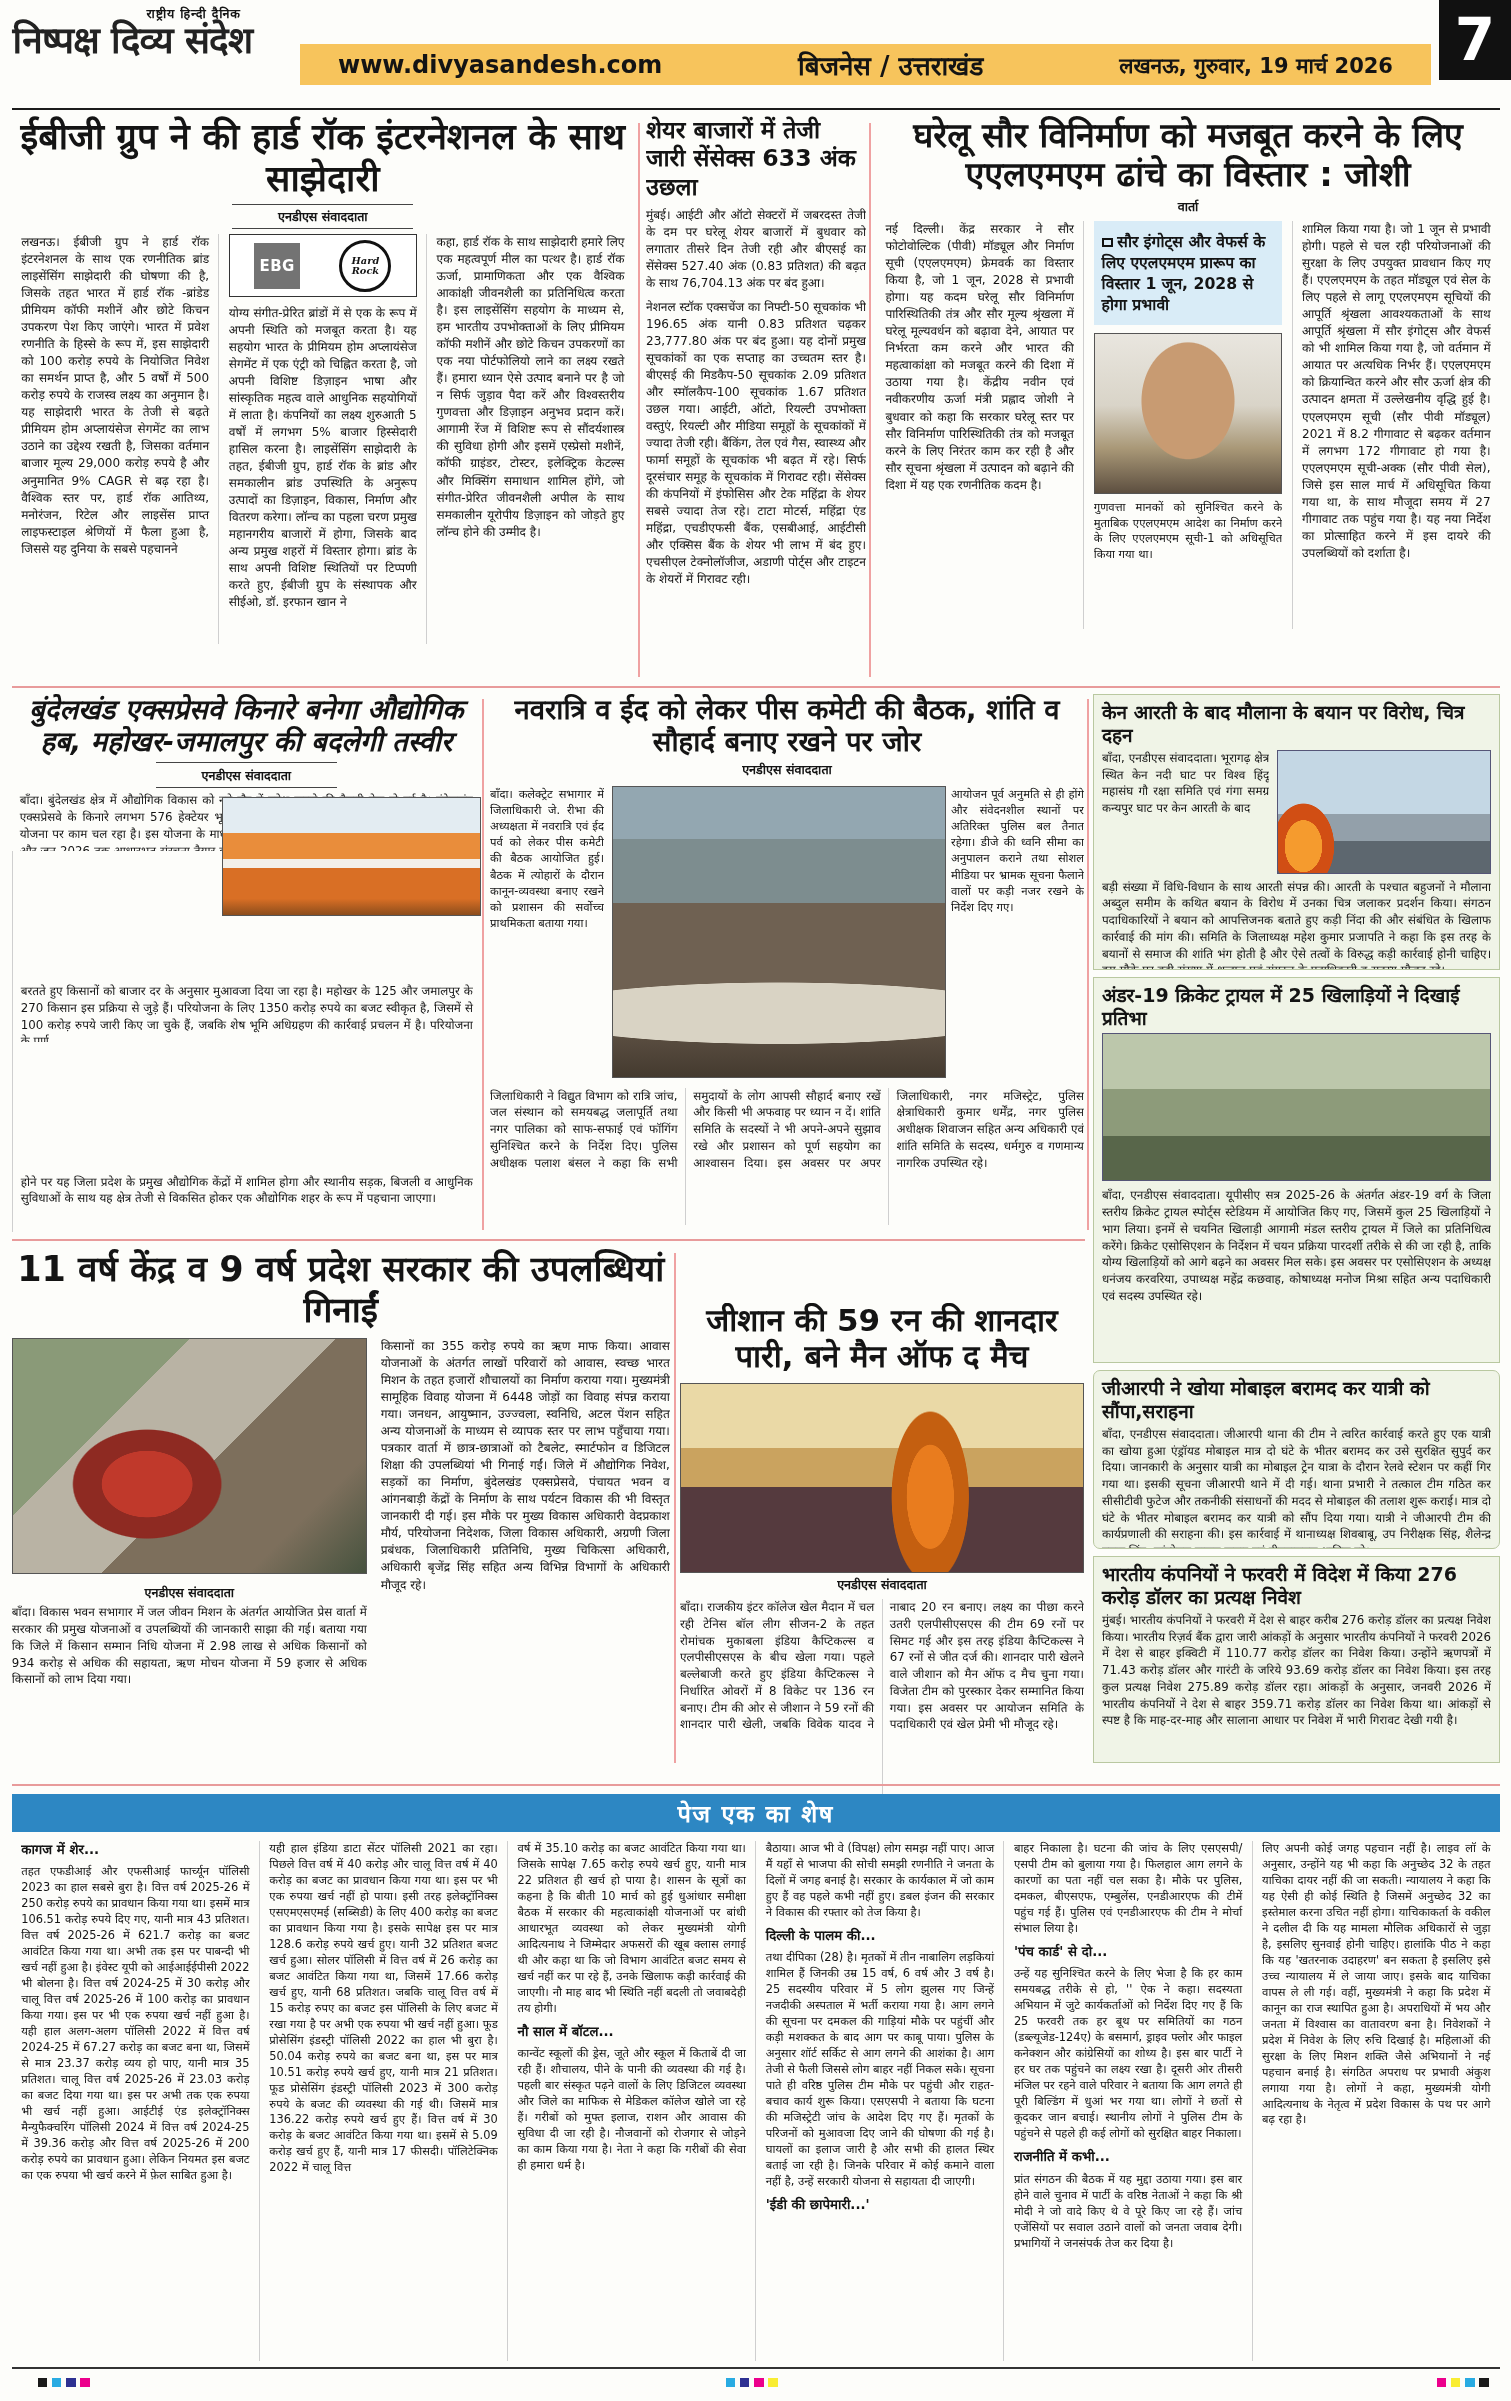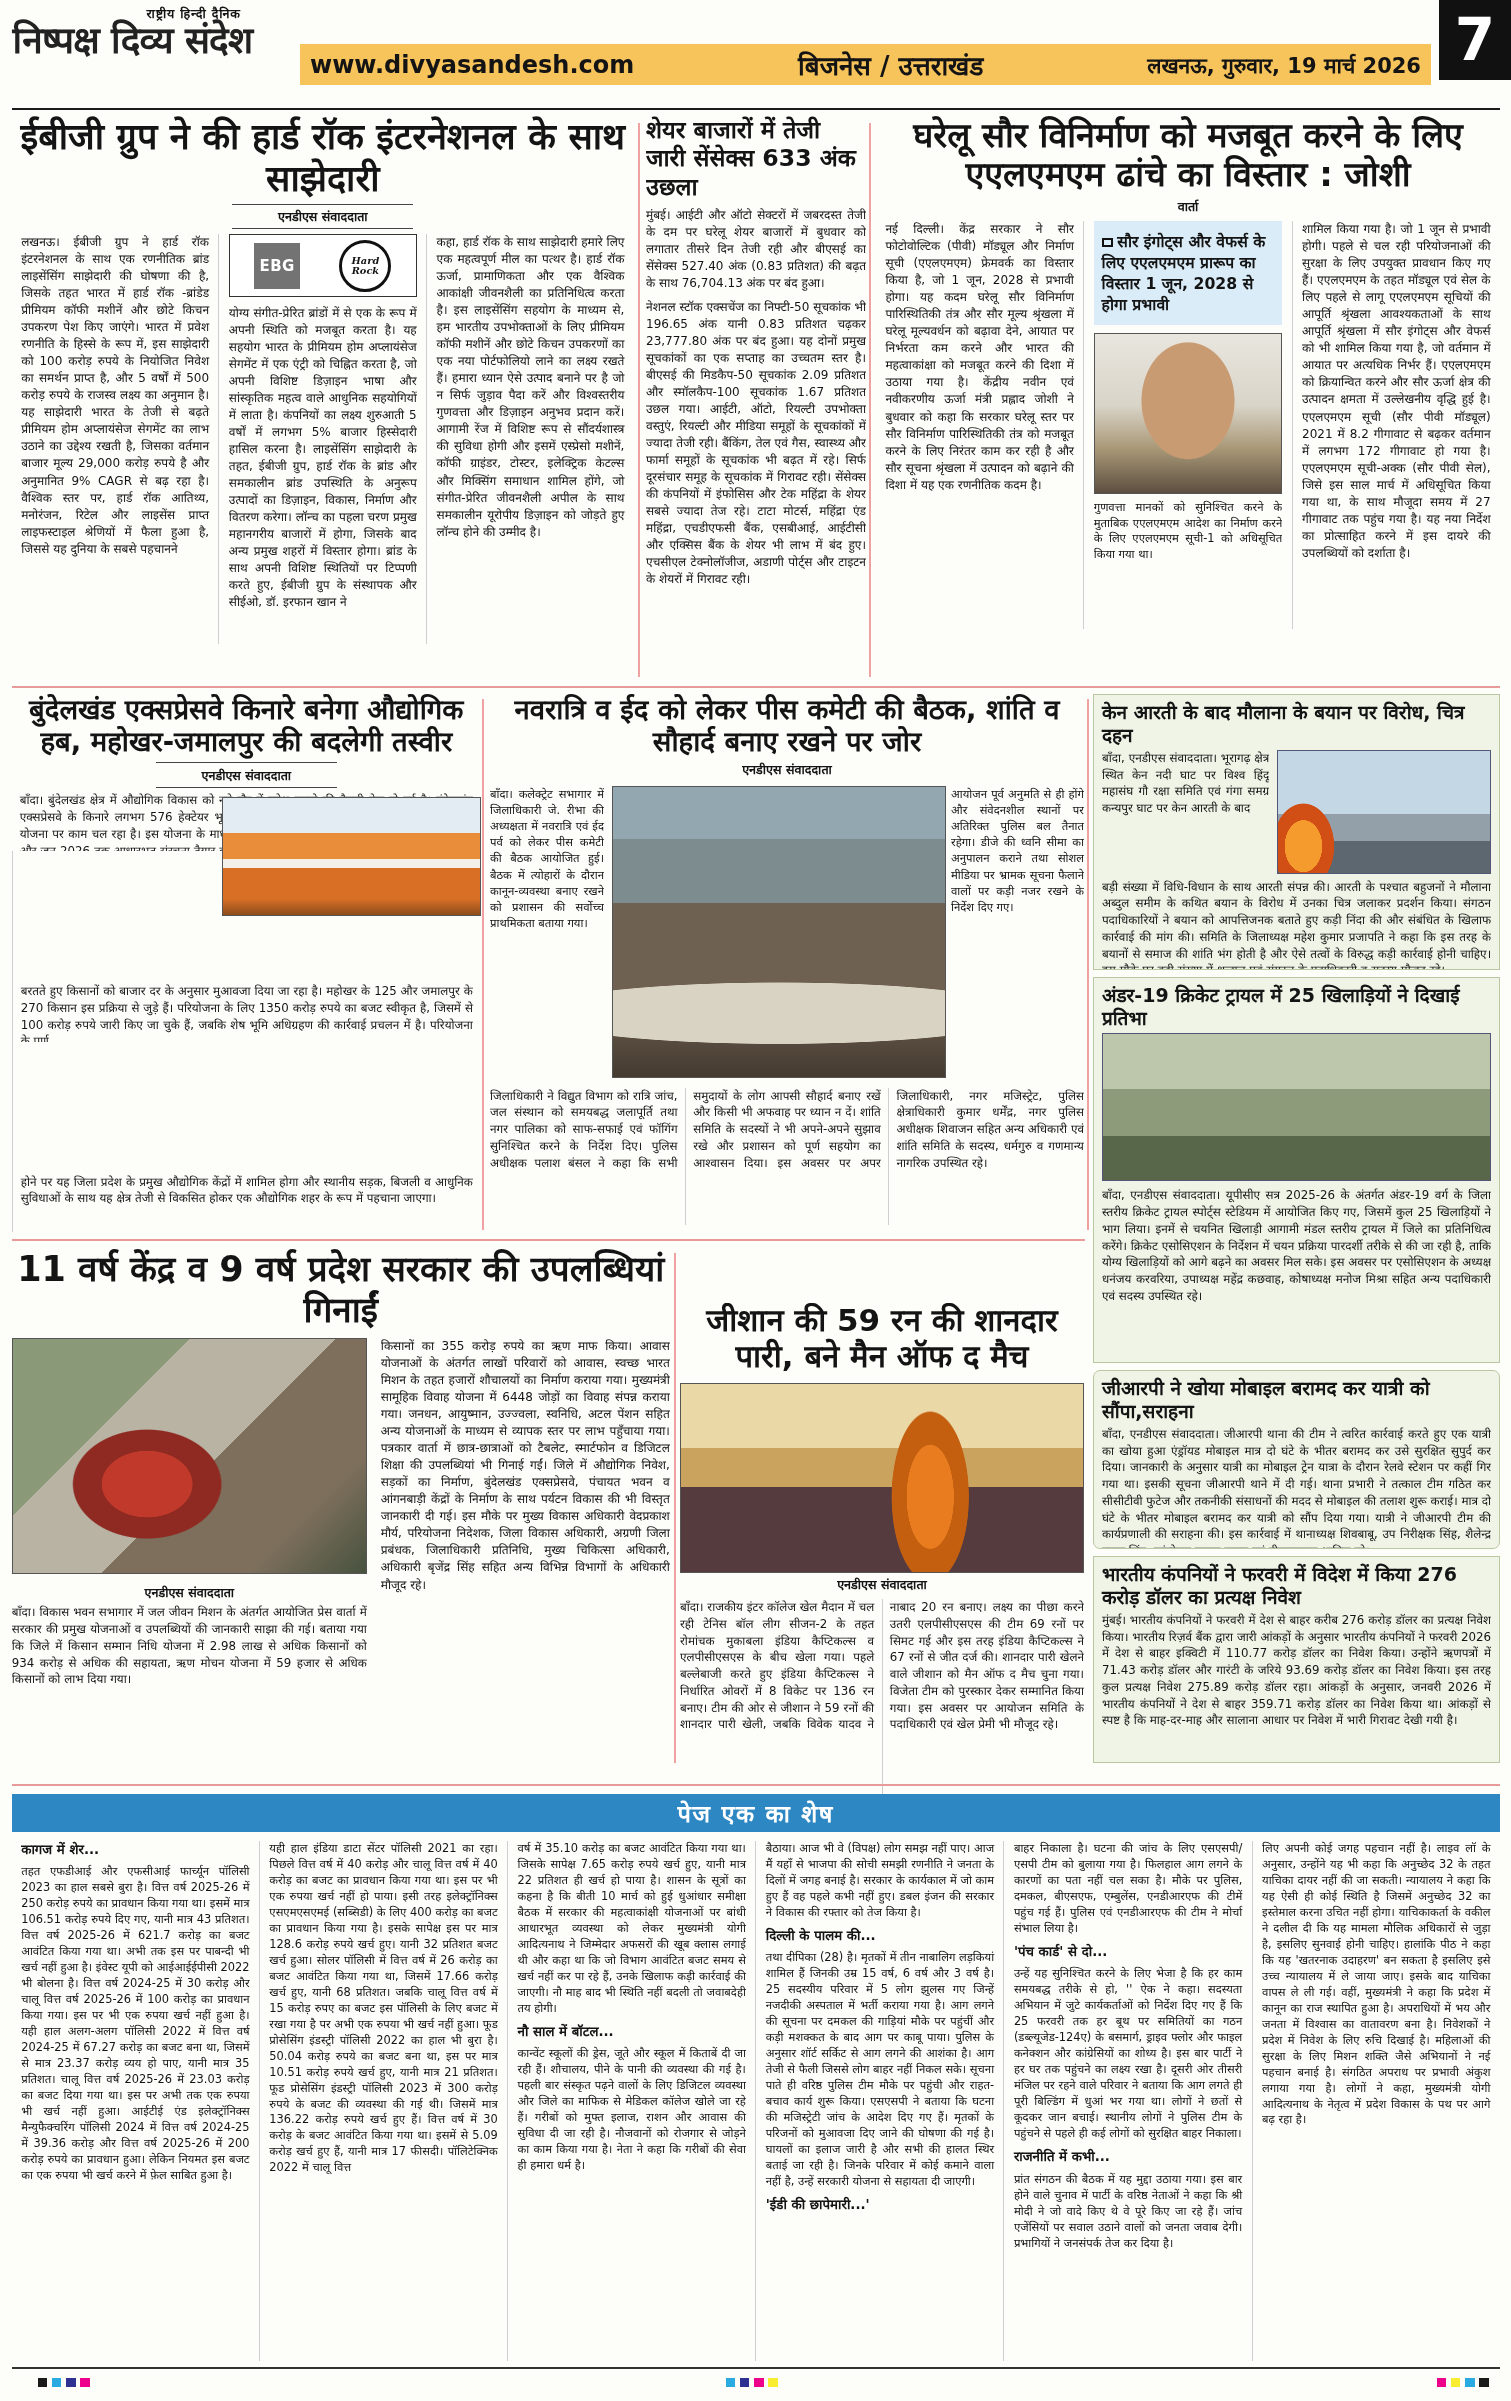--- a/index.html
+++ b/index.html
@@ -3,21 +3,21 @@
 <meta charset="utf-8">
 <style>
   * { box-sizing: border-box; margin: 0; padding: 0; }
   body { background:#e8e8e8; font-family:"DejaVu Sans","Liberation Sans",sans-serif; }
   .page { position:relative; width:1512px; height:2401px; background:#fdfdfa; color:#141414; margin:0 auto; overflow:hidden; }
 
   
   .masthead { position:absolute; left:12.6px; top:4.7px; width:287px; height:99px; }
   .tagline { font-size:12.6px; font-weight:bold; text-align:center; margin-left:75px; letter-spacing:0.8px; }
   .paper-name { font-size:37px; font-weight:800; letter-spacing:-0.8px; color:#222; line-height:1.05; white-space:nowrap; }
-  .topbanner { position:absolute; left:300px; top:44px; width:1131px; height:41px; background:#F7C45C; display:flex; align-items:center; justify-content:space-between; padding:0 10px; }
+  .topbanner { position:absolute; left:300px; top:44px; width:1131px; height:41px; background:#F7C45C; display:flex; align-items:center; justify-content:space-between; padding:0 38px; }
   .topbanner .site { font-size:24px; font-weight:800; }
   .topbanner .section { font-size:26px; font-weight:800; }
   .topbanner .dateline { font-size:21px; font-weight:800; }
   .pagebox { position:absolute; left:1439px; top:0; width:72px; height:80px; background:#111; color:#fff; display:flex; align-items:center; justify-content:center; font-size:58px; font-weight:800; }
   .header-rule { position:absolute; left:11.8px; top:108px; width:1488px; height:2.4px; background:#1c1c1c; }
 
   
   .hl { font-weight:800; text-align:center; line-height:1.16; }
   .byline { font-size:12.6px; font-weight:bold; text-align:center; padding:3.1px 0; }
   .byline.ruled { border-top:1.6px solid #444; border-bottom:1.6px solid #444; width:181px; margin:4.7px auto; }
@@ -47,21 +47,21 @@
   .solar-col + .solar-col { border-left:0.8px solid #cfcfcf; }
   .hibox { background:#D9ECF7; padding:9.4px 7.9px; font-size:15.7px; font-weight:800; line-height:1.35; }
   .hibox .sq { display:inline-block; width:11px; height:8.6px; border:2.4px solid #111; margin-right:4.7px; }
   .joshi-photo { height:161px; margin-top:7.9px; background:
       radial-gradient(ellipse 47px 59px at 50% 42%, #c89b72 0 98%, transparent 100%),
       linear-gradient(180deg,#e9e6df 0%,#d9d4c8 45%,#a99877 72%,#5d4f40 100%); }
   .small-cap { font-size:11.4px; line-height:1.38; text-align:justify; margin-top:6.3px; overflow:hidden; }
 
   
   .art-bundel { position:absolute; left:11.8px; top:694px; width:469px; height:540px; overflow:hidden; }
-  .art-bundel h2 { font-size:27.5px; }
+  .art-bundel h2 { font-size:27.5px;font-style:italic; }
   .bundel-wrap { position:relative; height:440px; margin-top:1.6px; }
   .toll-photo { position:absolute; right:0; top:4.7px; width:259px; height:119px; border:0.8px solid #555; background:
       linear-gradient(180deg,#e3ecf2 0 30%, #e98d3b 30% 52%, #f3f0ea 52% 60%, #d96f25 60% 86%, #8c4d1c 100%); }
   .bundel-cols { display:flex; height:100%;flex-direction:column; }
   .bundel-col { flex:1; padding:0 7.9px; }
   .bundel-col + .bundel-col { border-left:0.8px solid #cfcfcf; }
   .clear-photo { padding-top:132px; }
 
   .art-peace { position:absolute; left:490px; top:694px; width:594px; height:540px; overflow:hidden; }
   .art-peace h2 { font-size:27.5px; }

